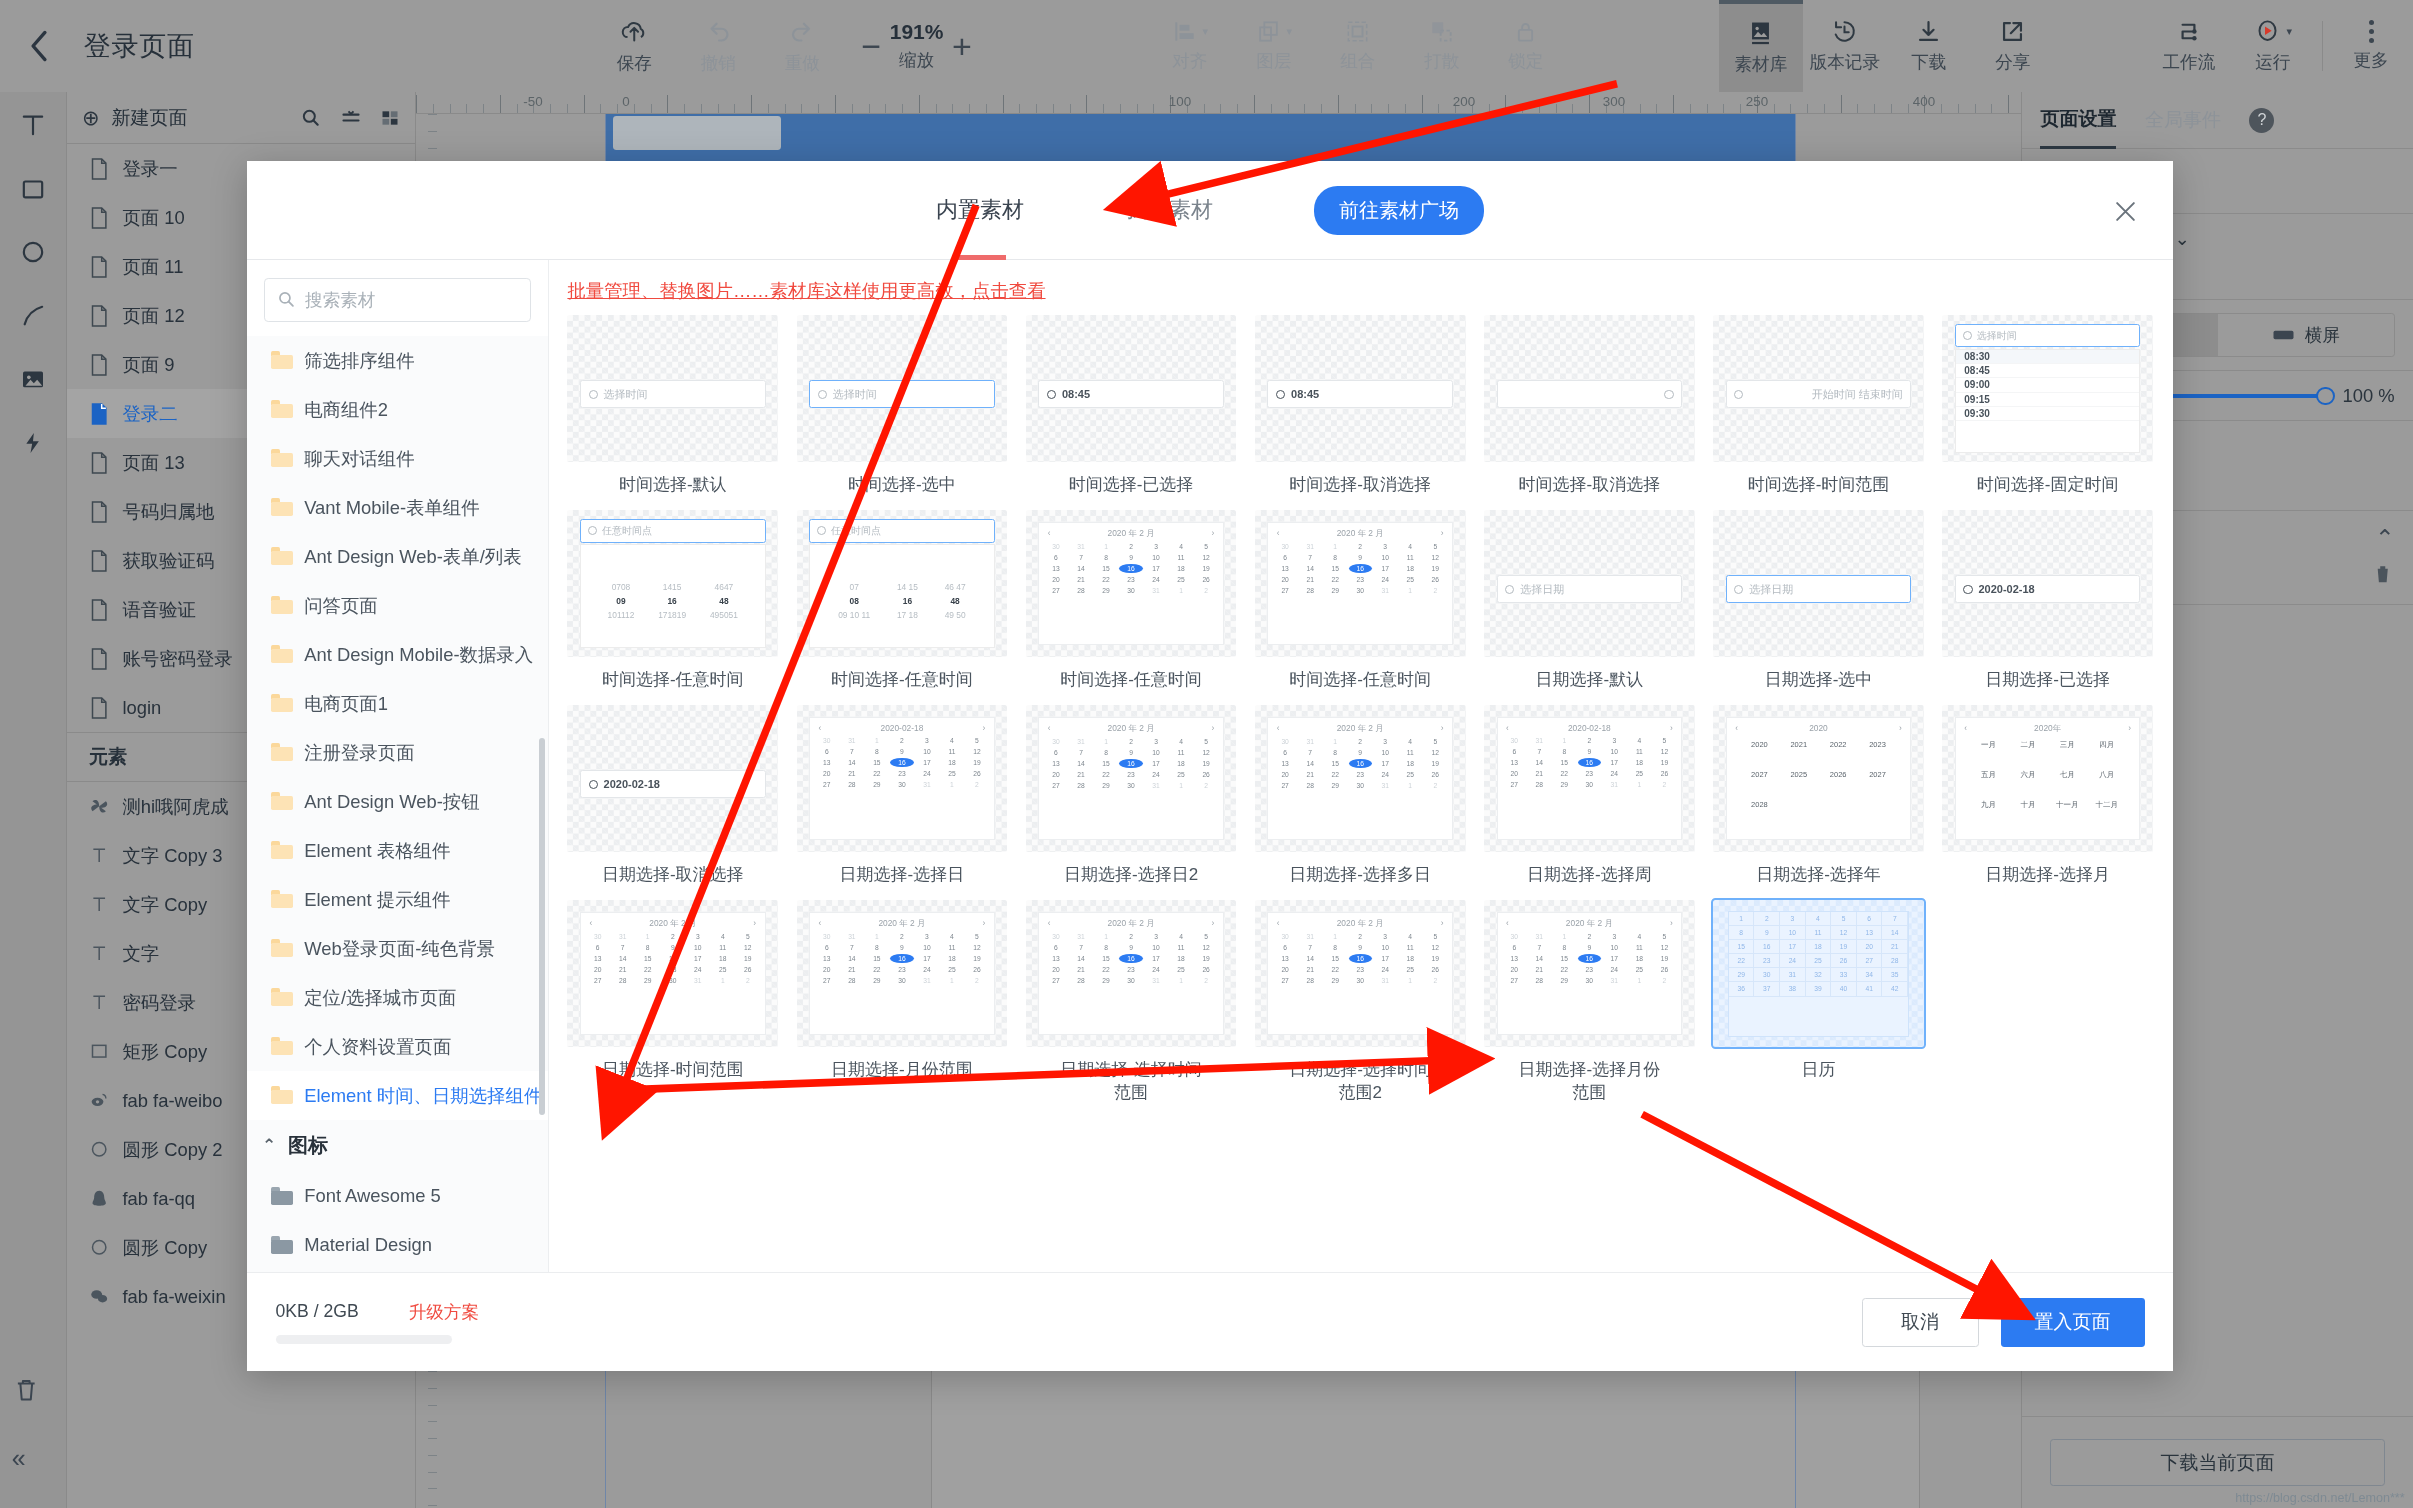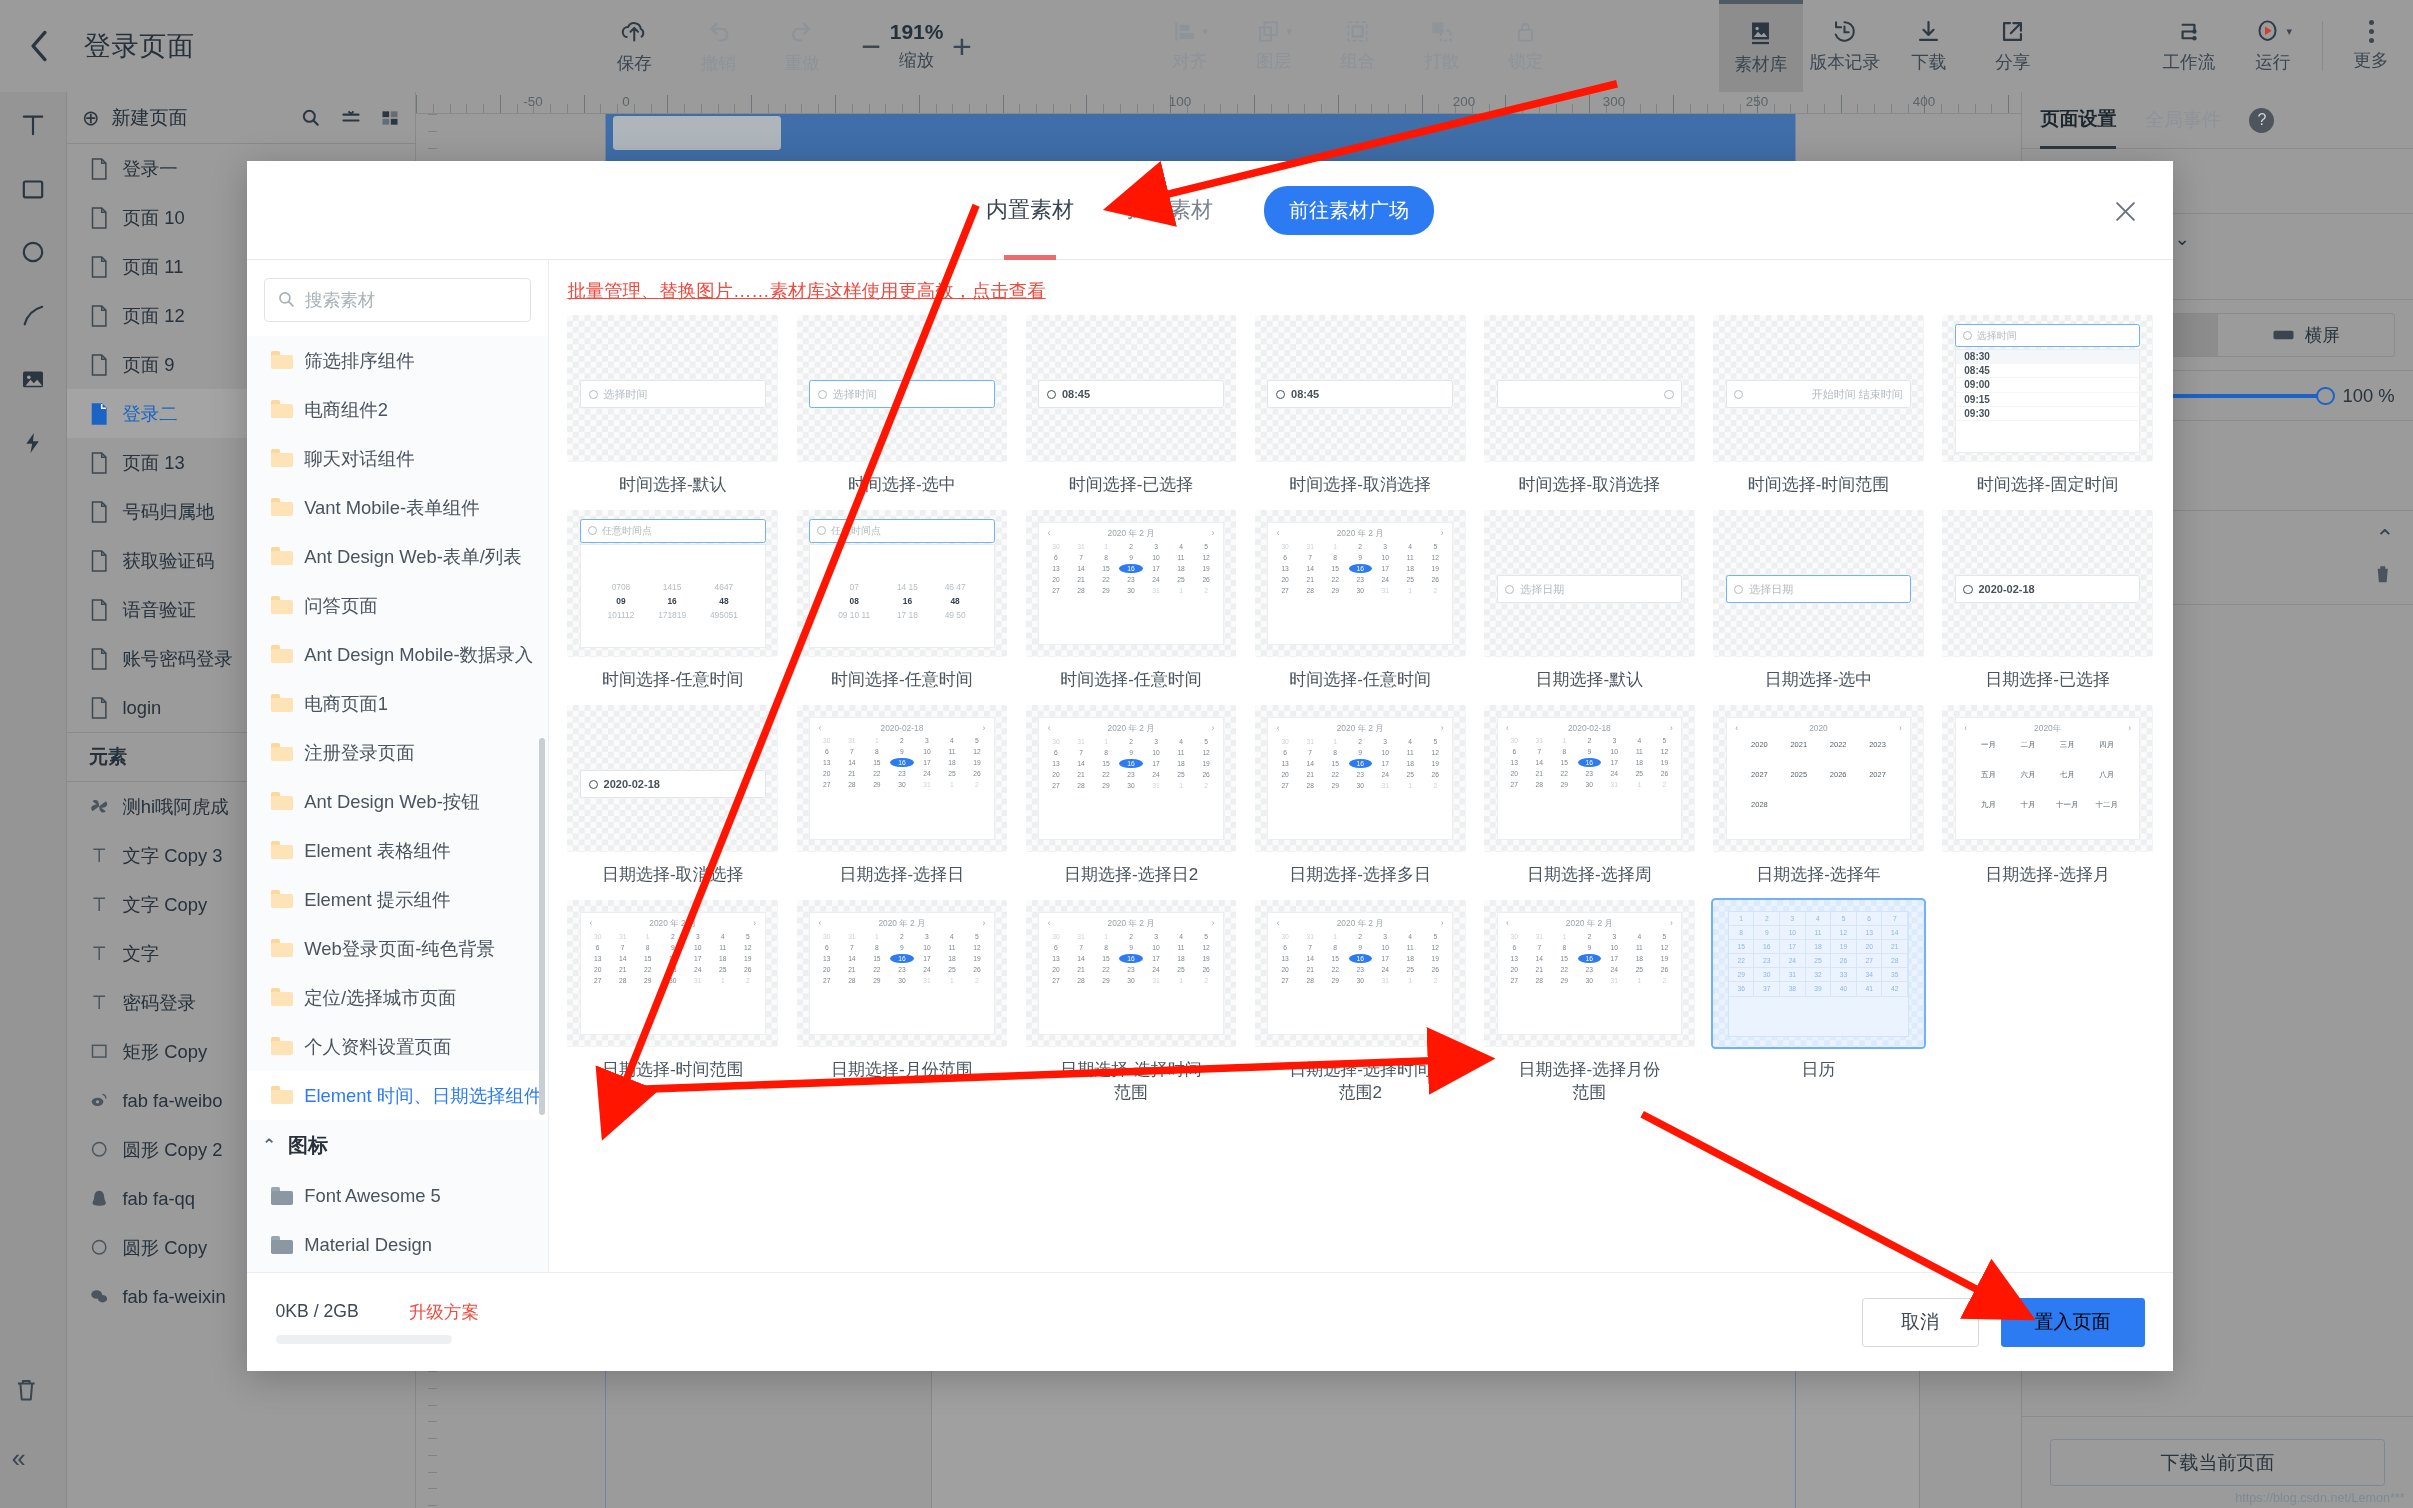--- a/index.html
+++ b/index.html
@@ -134,21 +134,21 @@
               display:flex; align-items:center; justify-content:center;
               font-size:19px; color:#2a343d; background:#9b9b9b; }
 
   
   .modal {
     position: absolute; left: 247px; top: 161px; width: 1926px; height: 1210px;
     background: #ffffff; box-shadow: 0 6.7px 34px rgba(0,0,0,0.22); display: flex; flex-direction: column;
   }
   .modal-head { height: 99px; position: relative; display:flex; align-items:center; justify-content:center;
                 border-bottom: 0.8px solid #e6e8eb; }
-  .modal-tabs { display:flex; align-items:center; gap: 51px; height:99px; }
+  .modal-tabs { display:flex; align-items:center; gap: 101px; height:99px; }
   .mtab { font-size: 22px; color: #7a838c; position: relative; height:99px; display:flex; align-items:center; }
   .mtab.active { color: #3a4450; }
   .mtab.active::after { content:''; position:absolute; left:50%; transform:translateX(-50%);
                         bottom: 0px; width: 52px; height: 4.2px; background:#ef6b6b; }
   .mbtn-market {
     background: #2c7bf2; color:#fff; font-size: 20px; border-radius: 23.5px;
     padding: 11px 25px; white-space: nowrap;
   }
   .modal-close { position:absolute; right: 35px; top: 37px; font-size: 28.5px; color:#6a737c; }
 
@@ -237,21 +237,21 @@
 
   .modal-foot { height: 99px; border-top:0.8px solid #ebedef; display:flex; align-items:center;
                 padding: 0 28.5px; gap: 22px; }
   .storage { font-size: 17.6px; color:#3f4952; }
   .upgrade { font-size: 17.6px; color:#f04a3f; }
   .storage-bar { width: 176px; height: 9.2px; background:#eeeff1; border-radius:5px; }
   .foot-spacer { flex:1; }
   .btn-cancel { width: 117px; height: 49px; border:0.8px solid #d4d8dc; border-radius:3.4px;
                 display:flex; align-items:center; justify-content:center; font-size:19px; color:#3f4952; background:#fff; }
   .btn-place { width: 144px; height: 49px; background:#2c7bf2; border-radius:3.4px;
-               display:flex; align-items:center; justify-content:center; font-size:19px; color:#000000; }
+               display:flex; align-items:center; justify-content:center; font-size:19px; color:#ffffff; }
 
   
   .arrows { position:absolute; inset:0; pointer-events:none; }
 
   .watermark { position:absolute; right: 8.4px; bottom: 3.4px; font-size: 12.6px; color:#7e8a93; }
 </style>
 </head>
 <body>
 
 <div id="root">

